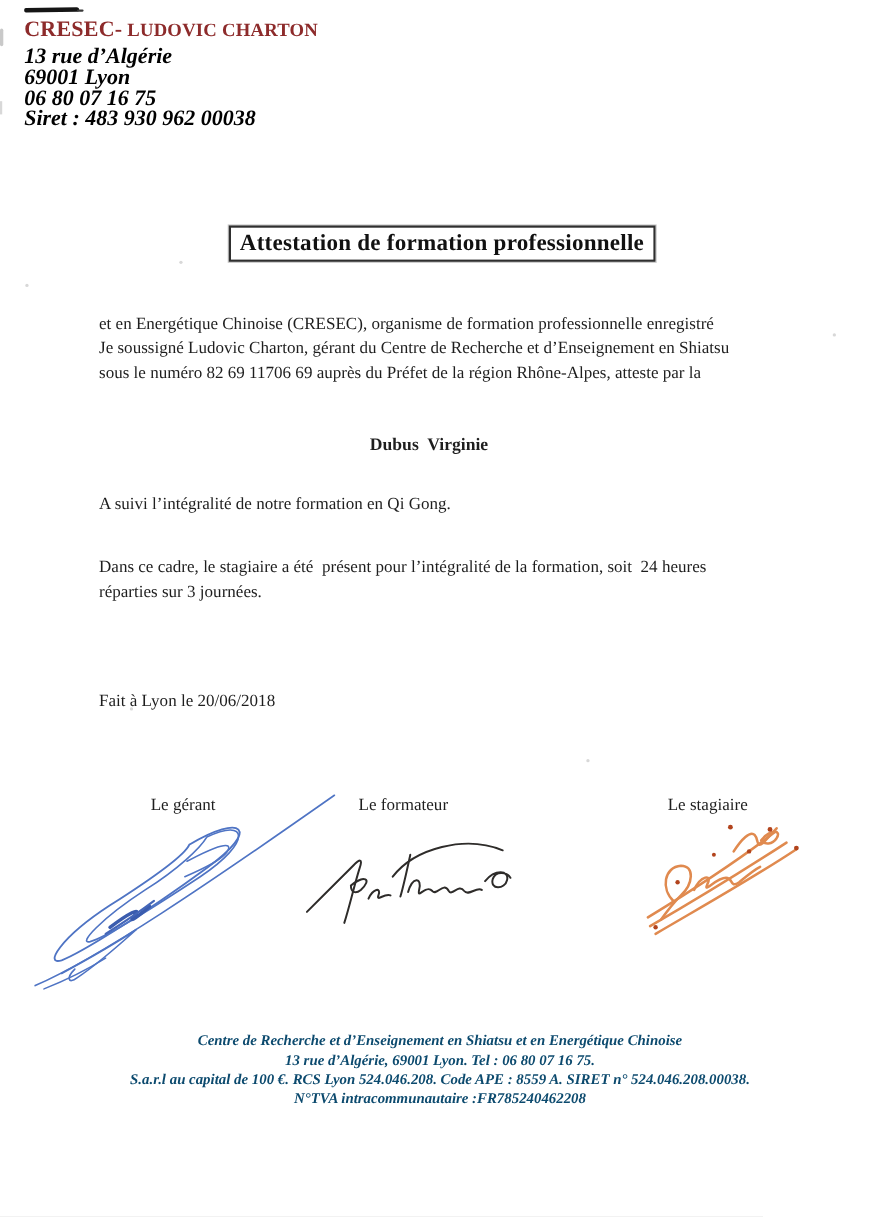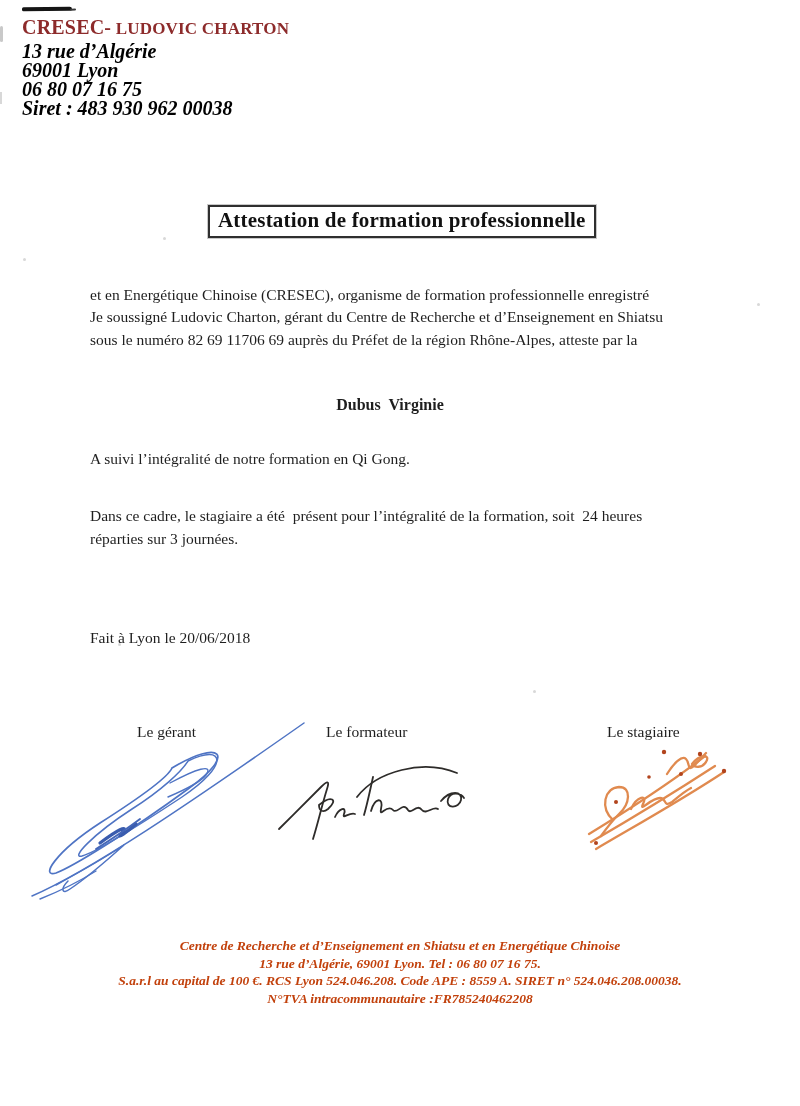--- a/index.html
+++ b/index.html
@@ -61,21 +61,21 @@
   .sig-label.trainee-l { left: 607px; }
 
   .sig-svg { position: absolute; }
   .sig-manager { left: 20px; top: 713px; }
   .sig-trainer { left: 273px; top: 753px; }
   .sig-trainee { left: 583px; top: 746px; }
 
   
   .footer {
     left: 0; top: 937px; width: 800px;
-    text-align: center; color: #c2410c;
+    text-align: center; color: #0c4a6e;
     font-weight: bold; font-style: italic;
     font-size: 13.5px; line-height: 17.6px;
   }
 </style>
 </head>
 <body>
 
 <div class="page">
 
   <div class="abs smudge"></div>

